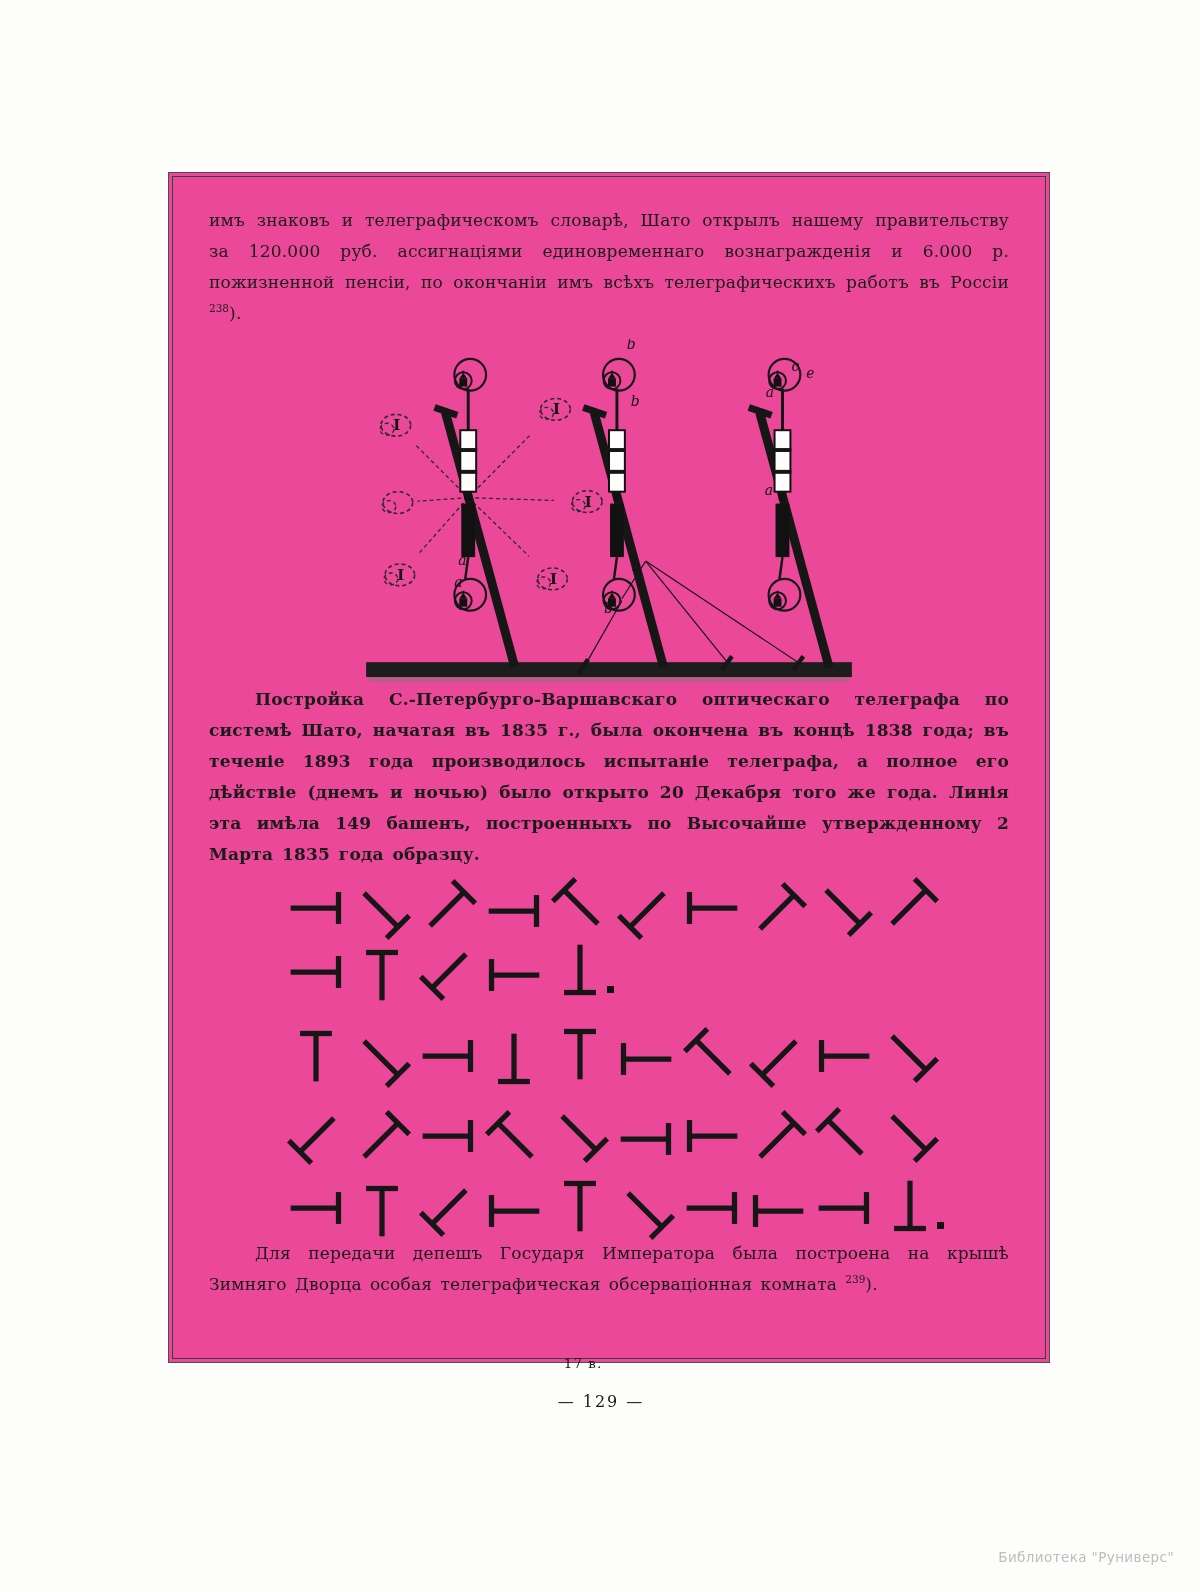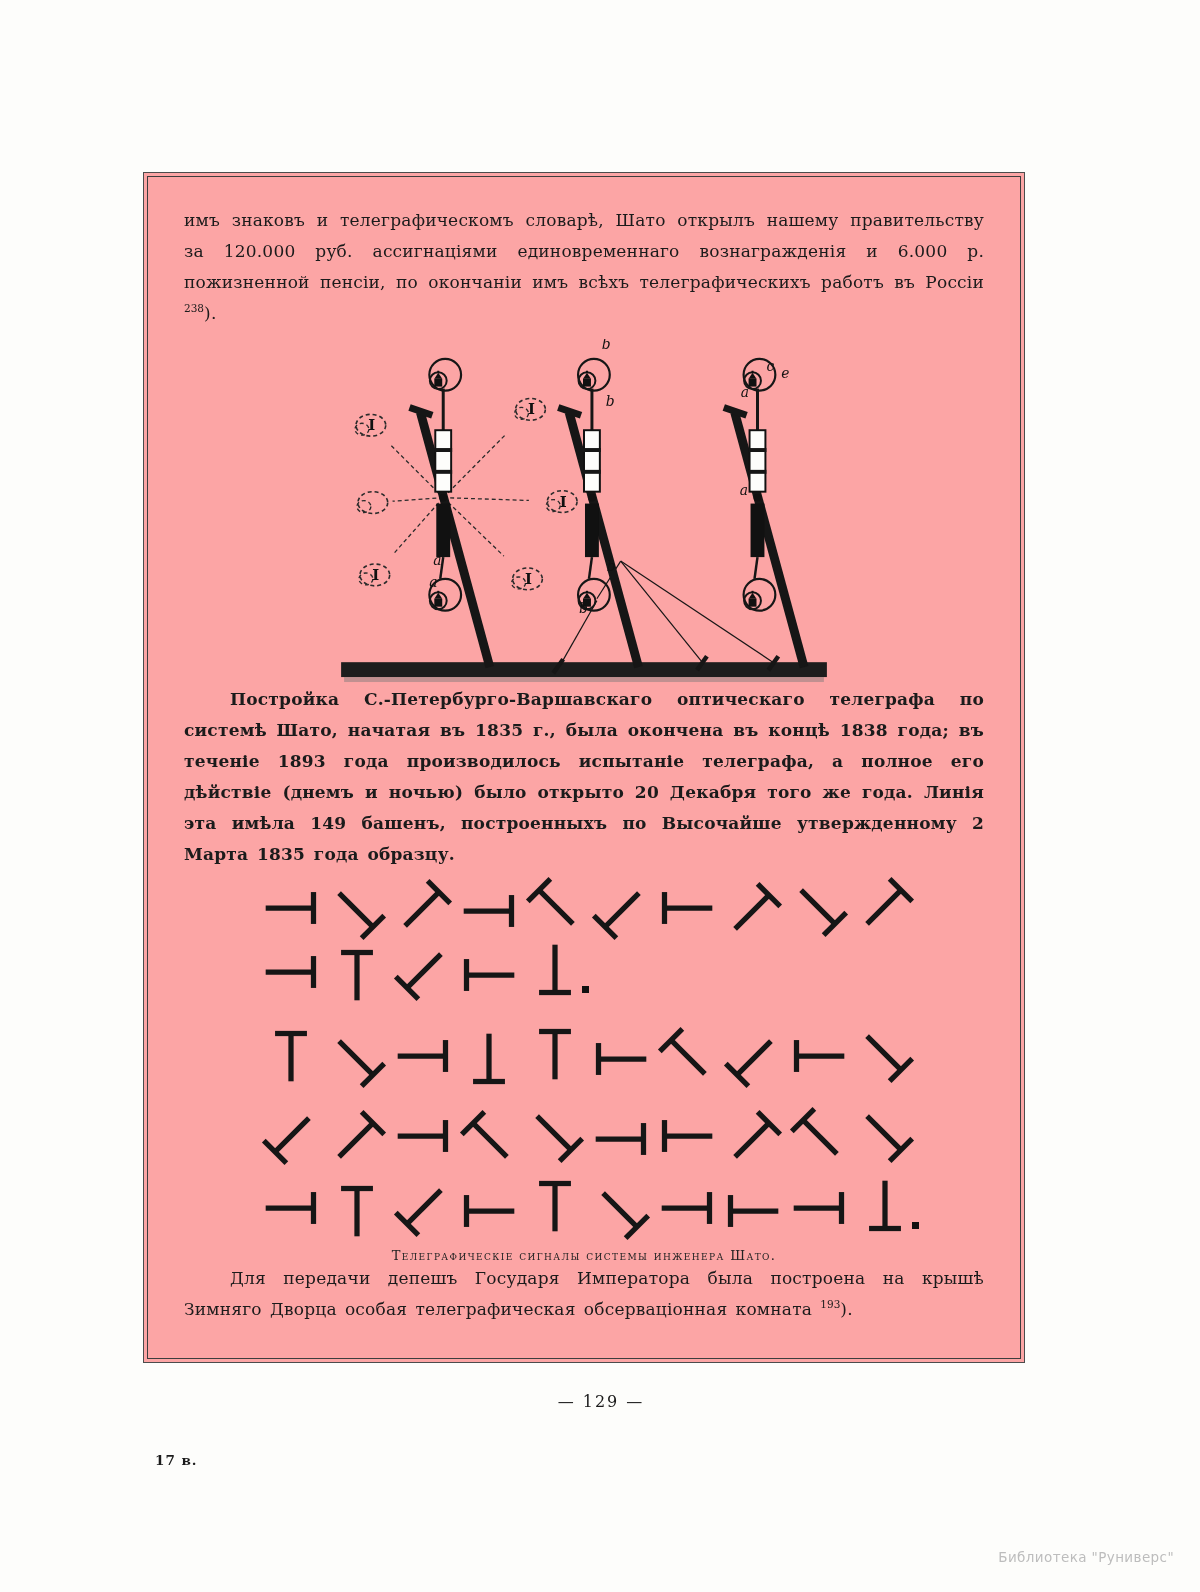--- a/index.html
+++ b/index.html
@@ -2,22 +2,22 @@
 <html lang="ru"><head>
 <meta charset="utf-8">
 <style>
   html,body{margin:0;padding:0;background:#ffffff;}
   .page{
     position:relative;width:1200px;height:1592px;background:#fdfdfb;
     font-family:"DejaVu Serif", serif;color:#1b1b1b;overflow:hidden;
   }
   
   .frame-outer{
-    position:absolute;left:143px;top:172px;width:882px;height:1191px;
-    border:1px solid #4c4c4c;box-sizing:border-box;background:#fca5a5;
+    position:absolute;left:168px;top:172px;width:882px;height:1191px;
+    border:1px solid #4c4c4c;box-sizing:border-box;background:#ec4899;
   }
   .frame-inner{
     position:absolute;inset:3px;border:1.6px solid #3d3d3d;box-sizing:border-box;
     padding:28px 36px 0 36px;overflow:hidden;
   }
   p.body-text{
     margin:0;font-size:17px;line-height:31px;text-align:justify;
     word-spacing:2.6px;letter-spacing:0.2px;
   }
   p.indent{text-indent:46px;}
@@ -38,22 +38,22 @@
   .sig-row.gap-d{margin-bottom:12px;}
   .sig-cell{width:66px;height:60px;flex:0 0 66px;}
   .sig-cell:nth-child(2n){transform:translateY(3px);}
   .sig-cell:nth-child(5n){transform:translateY(-2px);}
   .sig-cell svg{width:66px;height:60px;}
   .sig-cell line{stroke:#161616;stroke-width:5.6;stroke-linecap:butt;}
   .sig-dot{width:7px;height:7px;background:#111;align-self:flex-end;margin:0 0 9px -6px;}
   .sig-caption{margin-top:10px;}
   .para-winter{margin-top:36px;}
   .signature-mark{
-    position:absolute;left:155px;top:1452px;width:882px;text-align:left;
-    padding-right:26px;box-sizing:border-box;font-size:13.5px;font-weight:700;letter-spacing:1px;
+    position:absolute;left:155px;top:1355px;width:882px;text-align:center;
+    padding-right:26px;box-sizing:border-box;font-size:13.5px;font-weight:400;letter-spacing:1px;
   }
   .page-number{
     position:absolute;left:160px;top:1392px;width:882px;text-align:center;
     font-size:16px;letter-spacing:2px;
   }
   .watermark{
     position:absolute;right:26px;top:1549px;font-family:"DejaVu Sans", sans-serif;
     font-size:13.5px;color:#bdbdbd;letter-spacing:0.4px;
   }
   
@@ -456,23 +456,22 @@
             <span class="sig-cell"><svg viewBox="0 0 64 64">
                 <g transform="rotate(90 32 32)">
                   <line x1="5" y1="32" x2="56" y2="32"></line>
                   <line x1="56" y1="15" x2="56" y2="49"></line>
                 </g>
               </svg></span>
             <span class="sig-dot"></span>
           </div>
         </div>
 
-      <div class="sig-caption">Телеграфическіе сигналы системы инженера Шато.</div>
-
-      <p class="body-text indent para-winter"><span>Для передачи депешъ Государя Императора была построена на крышѣ Зимняго Дворца особая телеграфическая обсерваціонная комната </span><sup>193</sup><span>).</span></p>
+
+      <p class="body-text indent para-winter"><span>Для передачи депешъ Государя Императора была построена на крышѣ Зимняго Дворца особая телеграфическая обсерваціонная комната </span><sup>239</sup><span>).</span></p>
 
     </div>
   </div>
 
   <div class="signature-mark">17 в.</div>
   <div class="page-number">— 129 —</div>
   <div class="watermark">Библиотека "Руниверс"</div>
 </div>
 
 </body></html>

